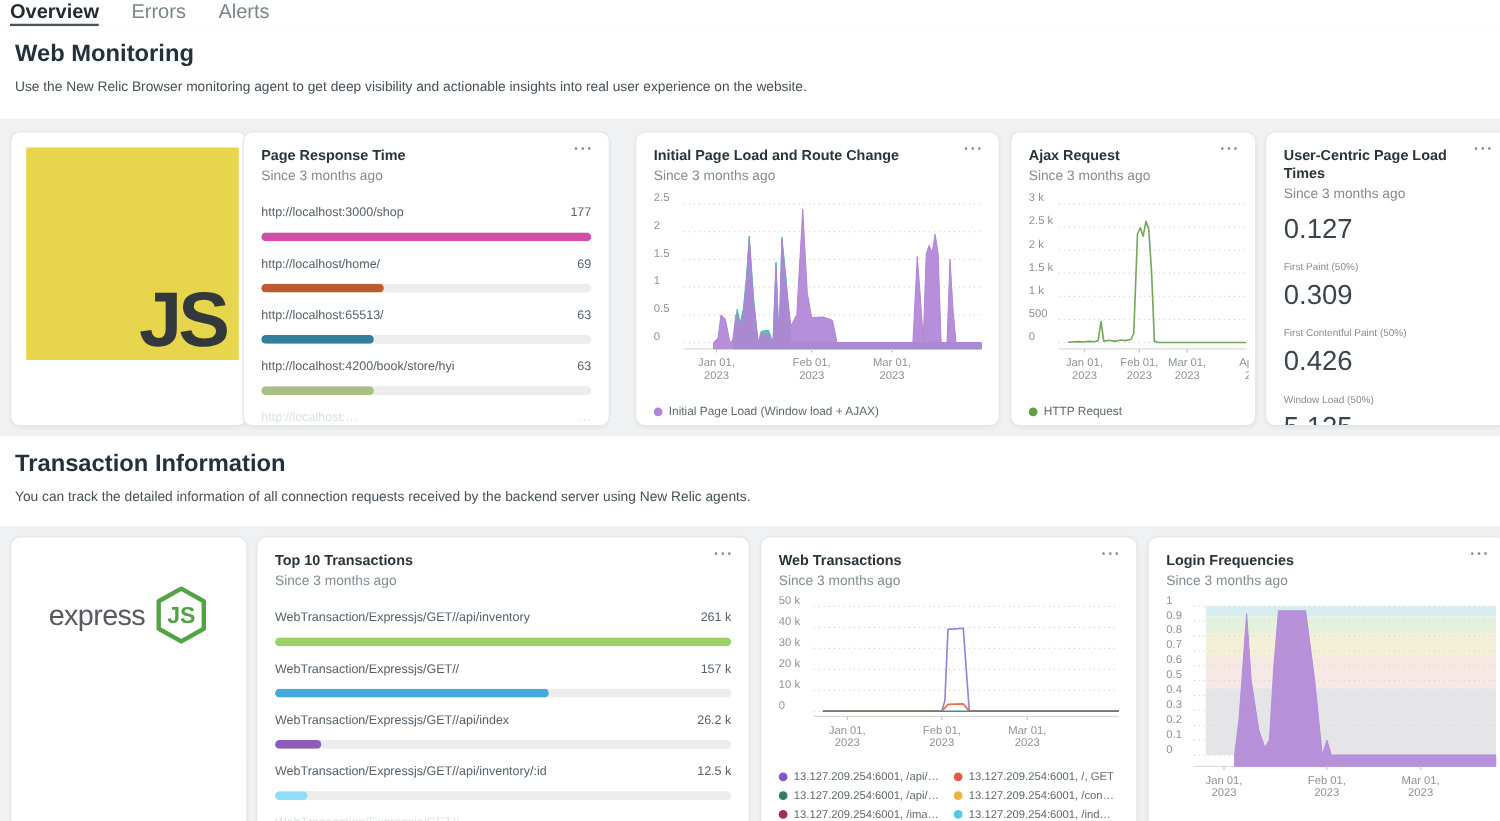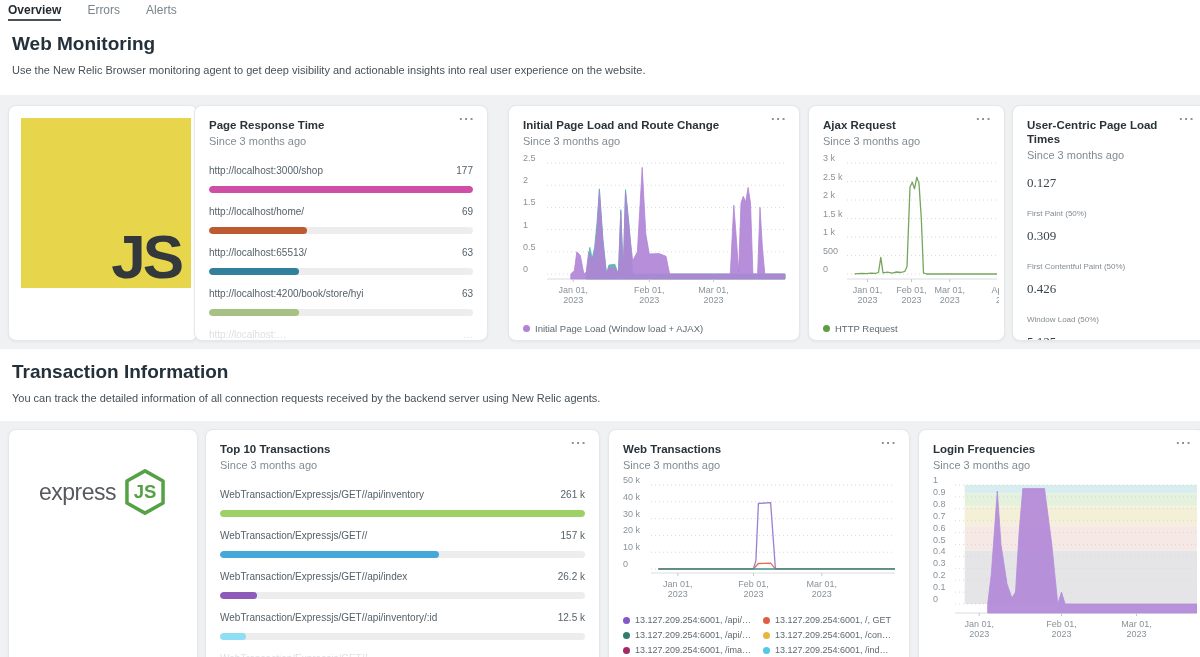--- a/index.html
+++ b/index.html
@@ -3,21 +3,21 @@
 <meta charset="utf-8">
 <style>
   html,body{margin:0;padding:0;}
   body{width:1200px;height:657px;overflow:hidden;background:#f0f1f2;
        font-family:"Liberation Sans",sans-serif;position:relative;}
   #app{position:absolute;inset:0;width:1200px;height:657px;overflow:hidden;}
 
   
   .tabbar{position:absolute;top:0;left:0;right:0;height:21px;background:#fff;
           border-bottom:1px solid #e8eaec;display:flex;align-items:stretch;padding-left:8px;gap:26px;}
-  .tab{font-size:12px;color:#79848b;display:flex;align-items:center;cursor:pointer;border-bottom:2px solid transparent;}
+  .tab{font-size:16px;color:#79848b;display:flex;align-items:center;cursor:pointer;border-bottom:2px solid transparent;}
   .tab.active{color:#232b31;font-weight:bold;border-bottom:2px solid #4a525a;}
 
   
   .section-header{position:absolute;left:0;right:0;background:#fff;padding-left:12px;box-sizing:border-box;}
   #hdr1{top:21px;height:74px;}
   #hdr2{top:349px;height:72px;}
   .section-header h1{margin:12px 0 0 0;font-size:19px;color:#24313a;font-weight:bold;}
   .section-header p{margin:9px 0 0 0;font-size:11px;color:#455057;}
 
   
@@ -43,21 +43,21 @@
   .bar-row:first-of-type{margin-top:16px;}
   .bar-head{display:flex;justify-content:space-between;font-size:10px;color:#55616a;line-height:15px;}
   .bar-val{color:#55616a;}
   .track{height:7px;background:#ededee;border-radius:4px;margin-top:8px;overflow:hidden;}
   .fill{height:7px;border-radius:4px;}
   .faded{opacity:.2;filter:blur(.5px);}
 
   
   .metric{margin-top:8px;}
   .metric:first-of-type{margin-top:12px;}
-  .metric-value{font-size:13px;color:#39444c;line-height:20px;font-family:Liberation Serif, serif;}
+  .metric-value{font-size:22px;color:#39444c;line-height:20px;}
   .metric-label{font-size:8px;color:#828d93;margin-top:16px;}
 
   
   .chart{margin-top:6px;}
   .legend{display:flex;gap:14px;margin-top:10px;align-items:center;flex-wrap:wrap;}
   .legend-item{display:flex;align-items:center;gap:5px;font-size:9.5px;color:#5e696f;cursor:pointer;}
   .dot{width:7px;height:7px;border-radius:50%;flex:0 0 auto;}
   .legend-grid{display:grid;grid-template-columns:1fr 1fr;column-gap:8px;row-gap:5px;margin-top:8px;}
   .legend-grid .legend-item span.lg-label{white-space:nowrap;overflow:hidden;text-overflow:ellipsis;max-width:118px;font-size:9px;}
 

